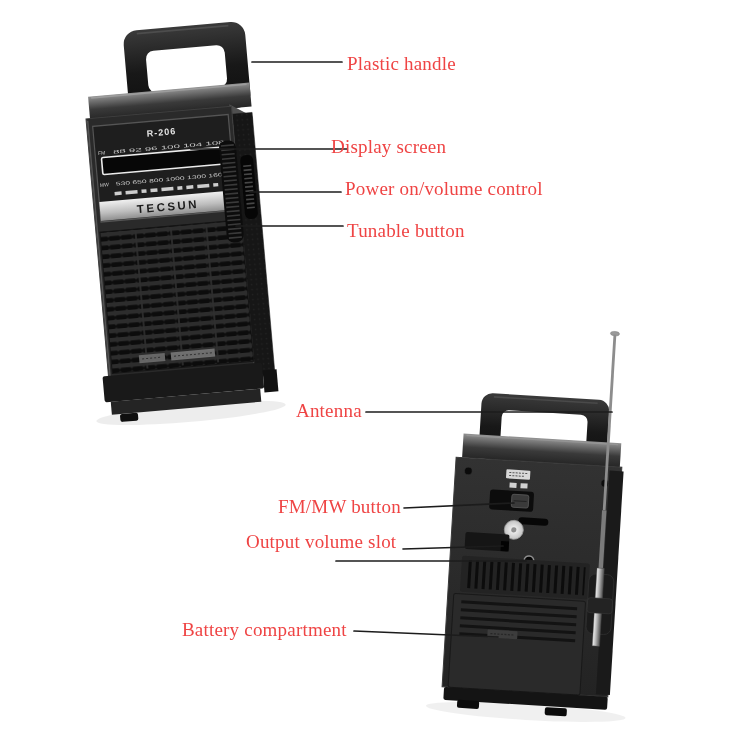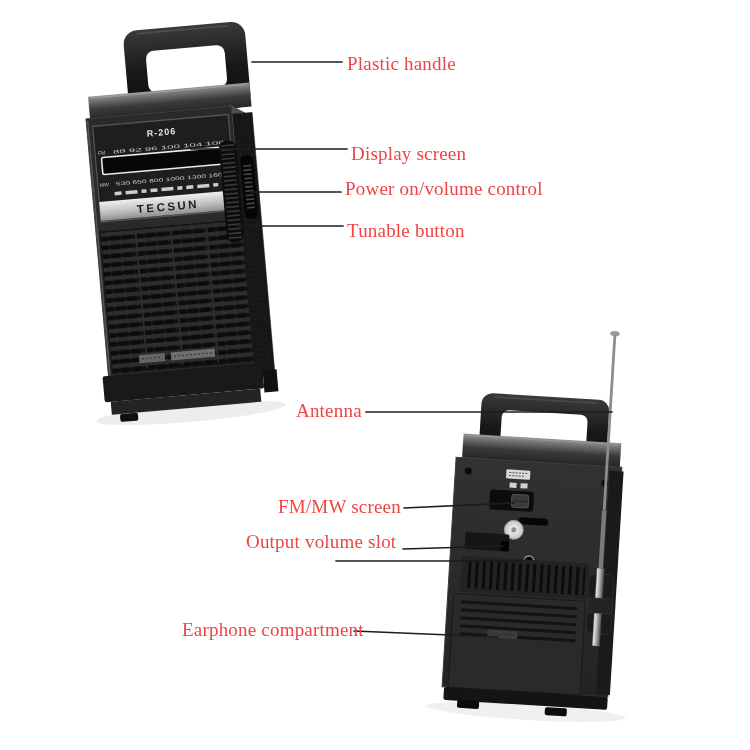--- a/index.html
+++ b/index.html
@@ -2,21 +2,21 @@
 <html><head>
 <meta charset="utf-8">
 <style>
   html,body{margin:0;padding:0;background:#ffffff;}
   .stage{position:relative;width:750px;height:750px;background:#ffffff;overflow:hidden;
          font-family:"Liberation Serif",serif;}
   .illustration{position:absolute;left:0;top:0;}
   .callout{position:absolute;font-size:19px;line-height:21px;color:#ef4444;
            white-space:nowrap;letter-spacing:.2px;}
   .c-plastic {left:347px;top:53px;}
-  .c-display {left:351px;top:136px;margin-top:7px;}
+  .c-display {left:331px;top:136px;}
   .c-power   {left:345px;top:178px;}
   .c-tunable {left:347px;top:212px;margin-top:8px;}
   .c-antenna {left:296px;top:400px;font-family:Liberation Serif, serif;}
   .c-fmmw    {left:278px;top:496px;}
   .c-output  {left:246px;top:531px;}
   .c-earphone{left:212px;top:548px;}
   .c-battery {left:182px;top:619px;}
   .dev-text{font-family:"Liberation Sans",sans-serif;}
 </style>
 </head>
@@ -215,16 +215,16 @@
       <line x1="336" y1="561" x2="526" y2="561"></line>
       <line x1="354" y1="631" x2="498" y2="637"></line>
     </g>
   </svg>
 
   <div class="callout c-plastic">Plastic handle</div>
   <div class="callout c-display">Display screen</div>
   <div class="callout c-power">Power on/volume control</div>
   <div class="callout c-tunable">Tunable button</div>
   <div class="callout c-antenna">Antenna</div>
-  <div class="callout c-fmmw">FM/MW screen</div>
+  <div class="callout c-fmmw">FM/MW button</div>
   <div class="callout c-output">Output volume slot</div>
-  <div class="callout c-battery">Earphone compartment</div>
+  <div class="callout c-battery">Battery compartment</div>
 </div>
 
 </body></html>

